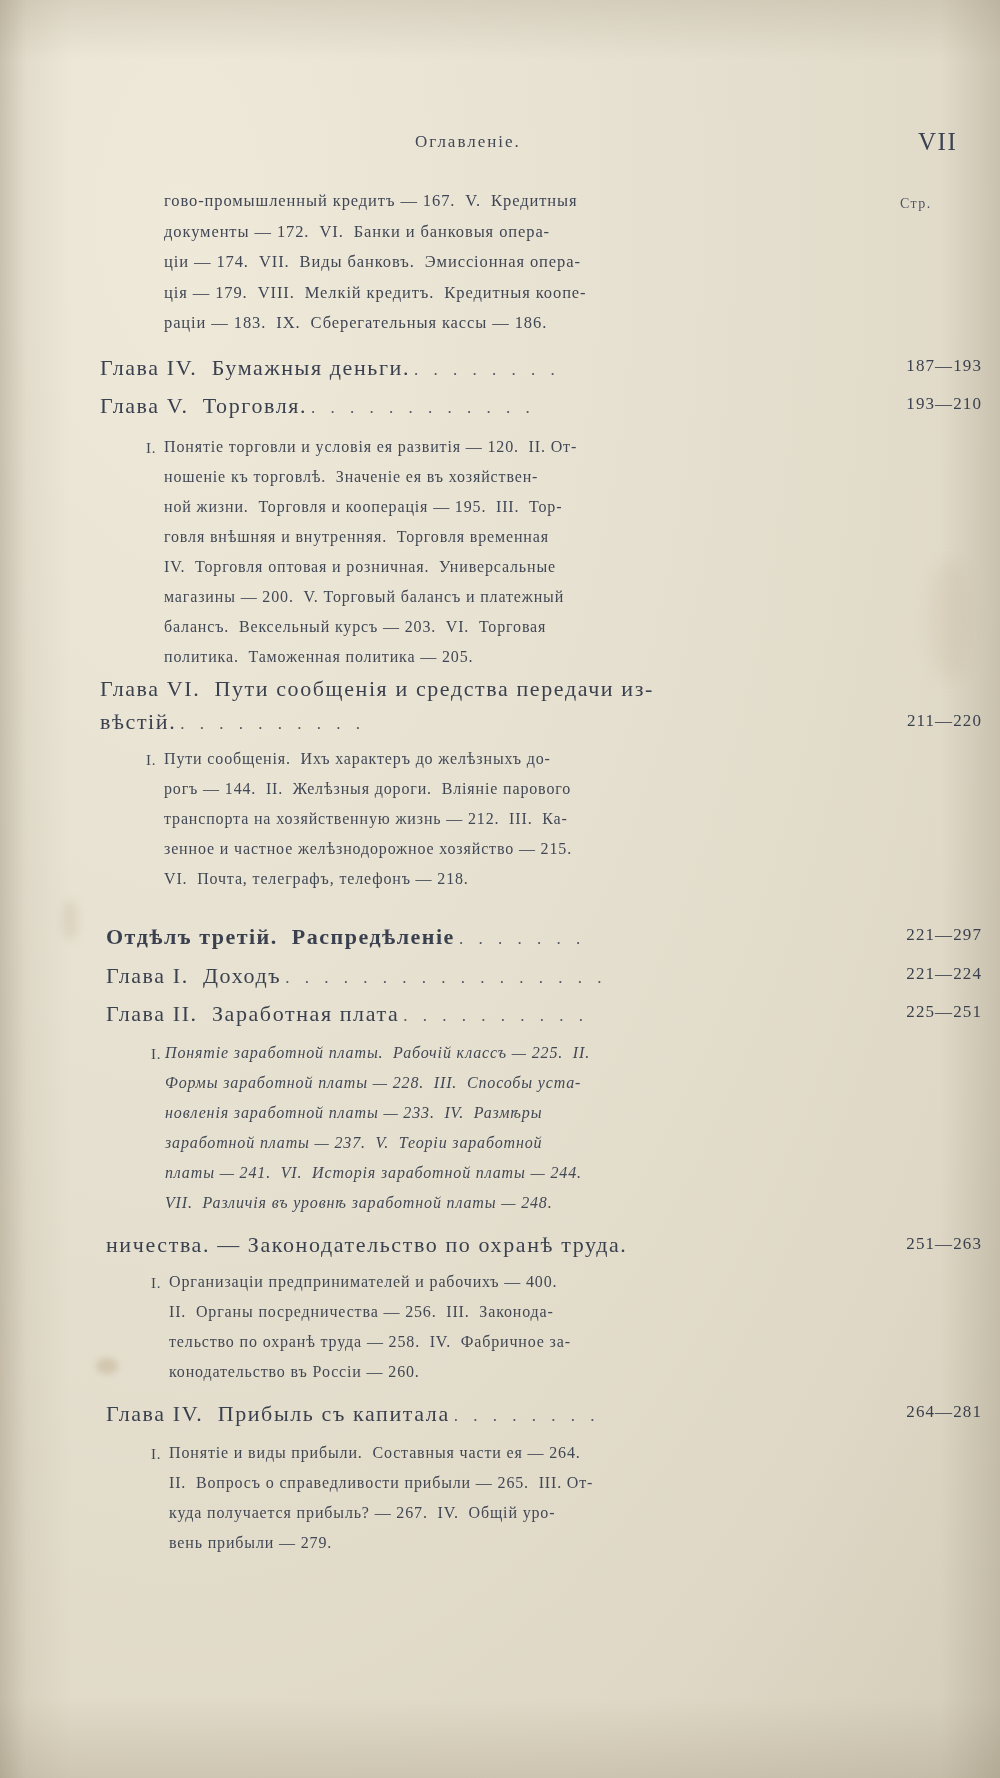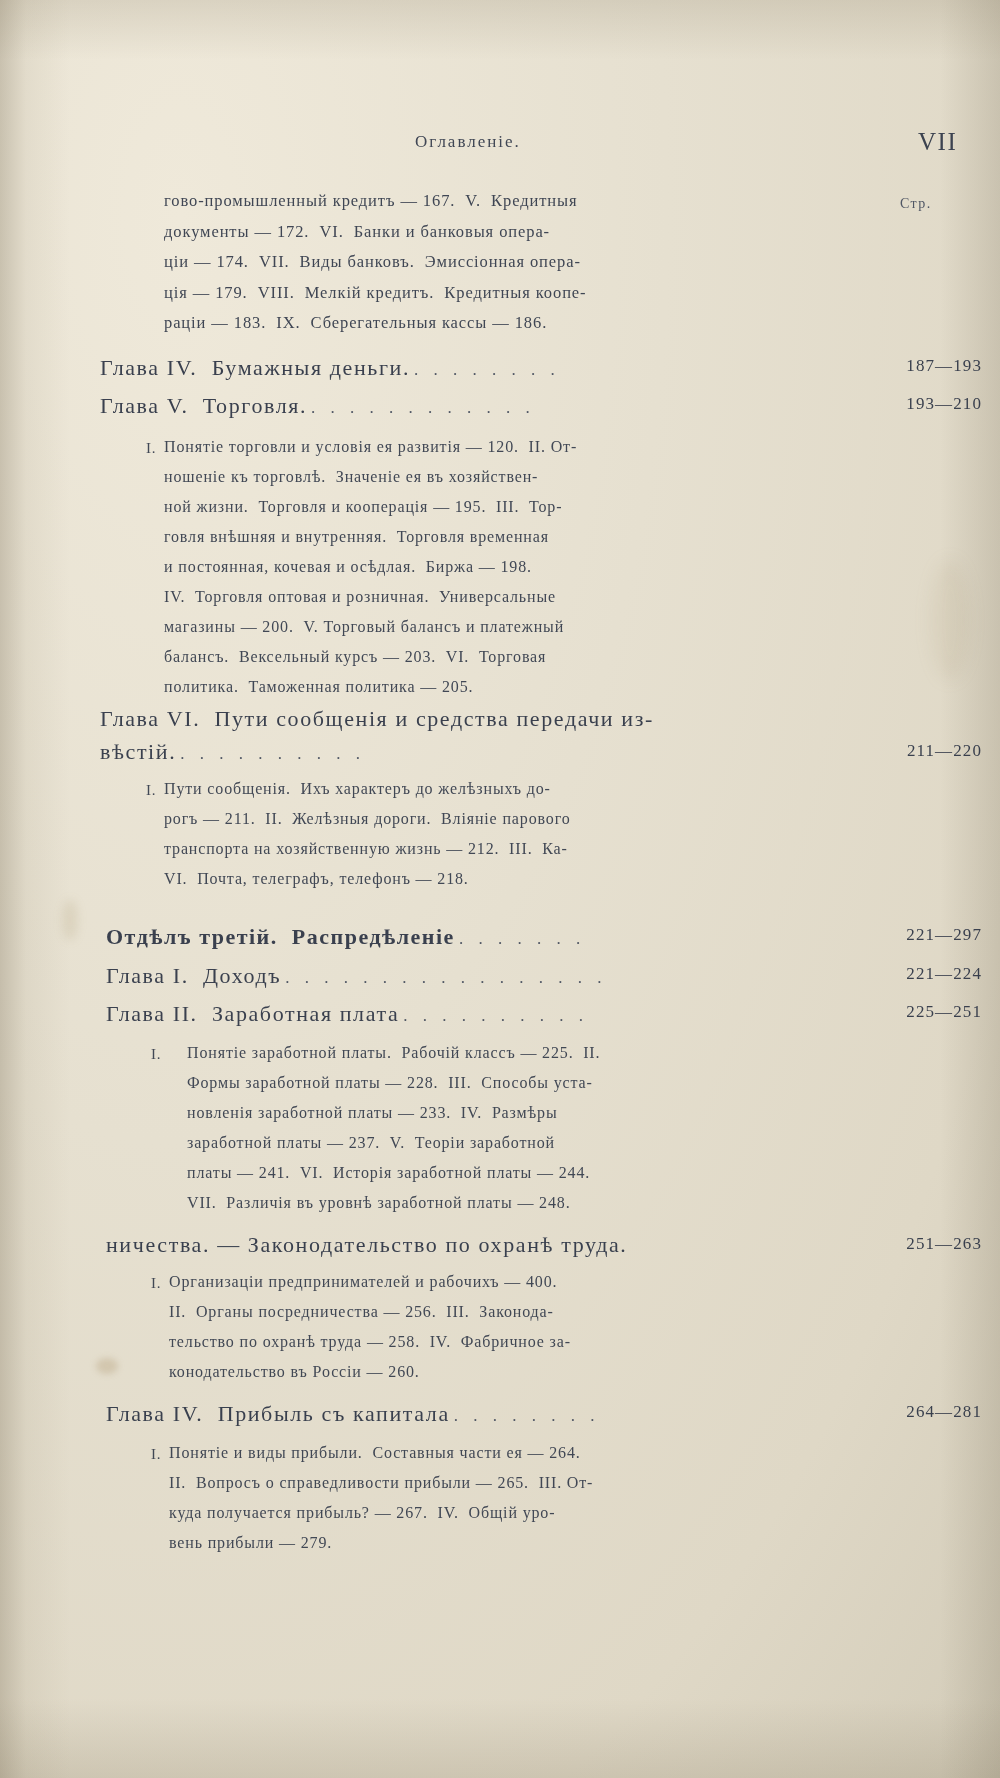--- a/index.html
+++ b/index.html
@@ -186,21 +186,20 @@
         <span class="pages" style="top:1px;">193—210</span>
       </div>
 
       <div class="romanblock" style="margin-left:110px; margin-top:4px; width:680px;">
         <span class="rn" style="left:0; top:1px;">I.</span>
         <span class="body" style="margin-left:42px;">
           <span class="ln">Понятіе торговли и условія ея развитія — 120.  II. От-</span>
           <span class="ln">ношеніе къ торговлѣ.  Значеніе ея въ хозяйствен-</span>
           <span class="ln">ной жизни.  Торговля и кооперація — 195.  III.  Тор-</span>
           <span class="ln">говля внѣшняя и внутренняя.  Торговля временная</span>
-          <span class="ln">и постоянная, кочевая и осѣдлая.  Биржа — 198.</span>
           <span class="ln">IV.  Торговля оптовая и розничная.  Универсальные</span>
           <span class="ln">магазины — 200.  V. Торговый балансъ и платежный</span>
           <span class="ln">балансъ.  Вексельный курсъ — 203.  VI.  Торговая</span>
           <span class="ln">политика.  Таможенная политика — 205.</span>
         </span>
       </div>
 
       <div style="margin-left:88px; margin-top:4px; position:relative;">
         <div class="chapter-line" style="height:33px;">
           <span class="chapter-text">Глава VI.  Пути сообщенія и средства передачи из-</span>
@@ -209,22 +208,23 @@
           <span class="chapter-text">вѣстій.</span>
           <span class="dots">. . . . . . . . . .</span>
           <span class="pages" style="top:2px; right:30px;">211—220</span>
         </div>
       </div>
 
       <div class="romanblock" style="margin-left:110px; margin-top:2px; width:680px;">
         <span class="rn" style="left:0; top:1px;">I.</span>
         <span class="body" style="margin-left:42px;">
           <span class="ln">Пути сообщенія.  Ихъ характеръ до желѣзныхъ до-</span>
-          <span class="ln">рогъ — 211.  II.  Желѣзныя дороги.  Вліяніе парового</span>
+          <span class="ln">рогъ — 144.  II.  Желѣзныя дороги.  Вліяніе парового</span>
           <span class="ln">транспорта на хозяйственную жизнь — 212.  III.  Ка-</span>
+          <span class="ln">зенное и частное желѣзнодорожное хозяйство — 215.</span>
           <span class="ln">VI.  Почта, телеграфъ, телефонъ — 218.</span>
         </span>
       </div>
 
       <div class="chapter-line" style="margin-left:94px; margin-top:30px;">
         <span class="chapter-text bold">Отдѣлъ третій.  Распредѣленіе</span>
         <span class="dots">. . . . . . .</span>
         <span class="pages" style="top:1px;">221—297</span>
       </div>
 
@@ -235,21 +235,21 @@
       </div>
 
       <div class="chapter-line" style="margin-left:94px; margin-top:3px;">
         <span class="chapter-text">Глава II.  Заработная плата</span>
         <span class="dots">. . . . . . . . . .</span>
         <span class="pages" style="top:1px;">225—251</span>
       </div>
 
       <div class="romanblock" style="margin-left:115px; margin-top:2px; width:680px;">
         <span class="rn" style="left:0; top:1px;">I.</span>
-        <span class="body" style="margin-left:60px;">
+        <span class="body" style="margin-left:38px;font-style:italic;">
           <span class="ln">Понятіе заработной платы.  Рабочій классъ — 225.  II.</span>
           <span class="ln">Формы заработной платы — 228.  III.  Способы уста-</span>
           <span class="ln">новленія заработной платы — 233.  IV.  Размѣры</span>
           <span class="ln">заработной платы — 237.  V.  Теоріи заработной</span>
           <span class="ln">платы — 241.  VI.  Исторія заработной платы — 244.</span>
           <span class="ln">VII.  Различія въ уровнѣ заработной платы — 248.</span>
         </span>
       </div>
 
       <div style="margin-left:94px; margin-top:14px; position:relative;">

